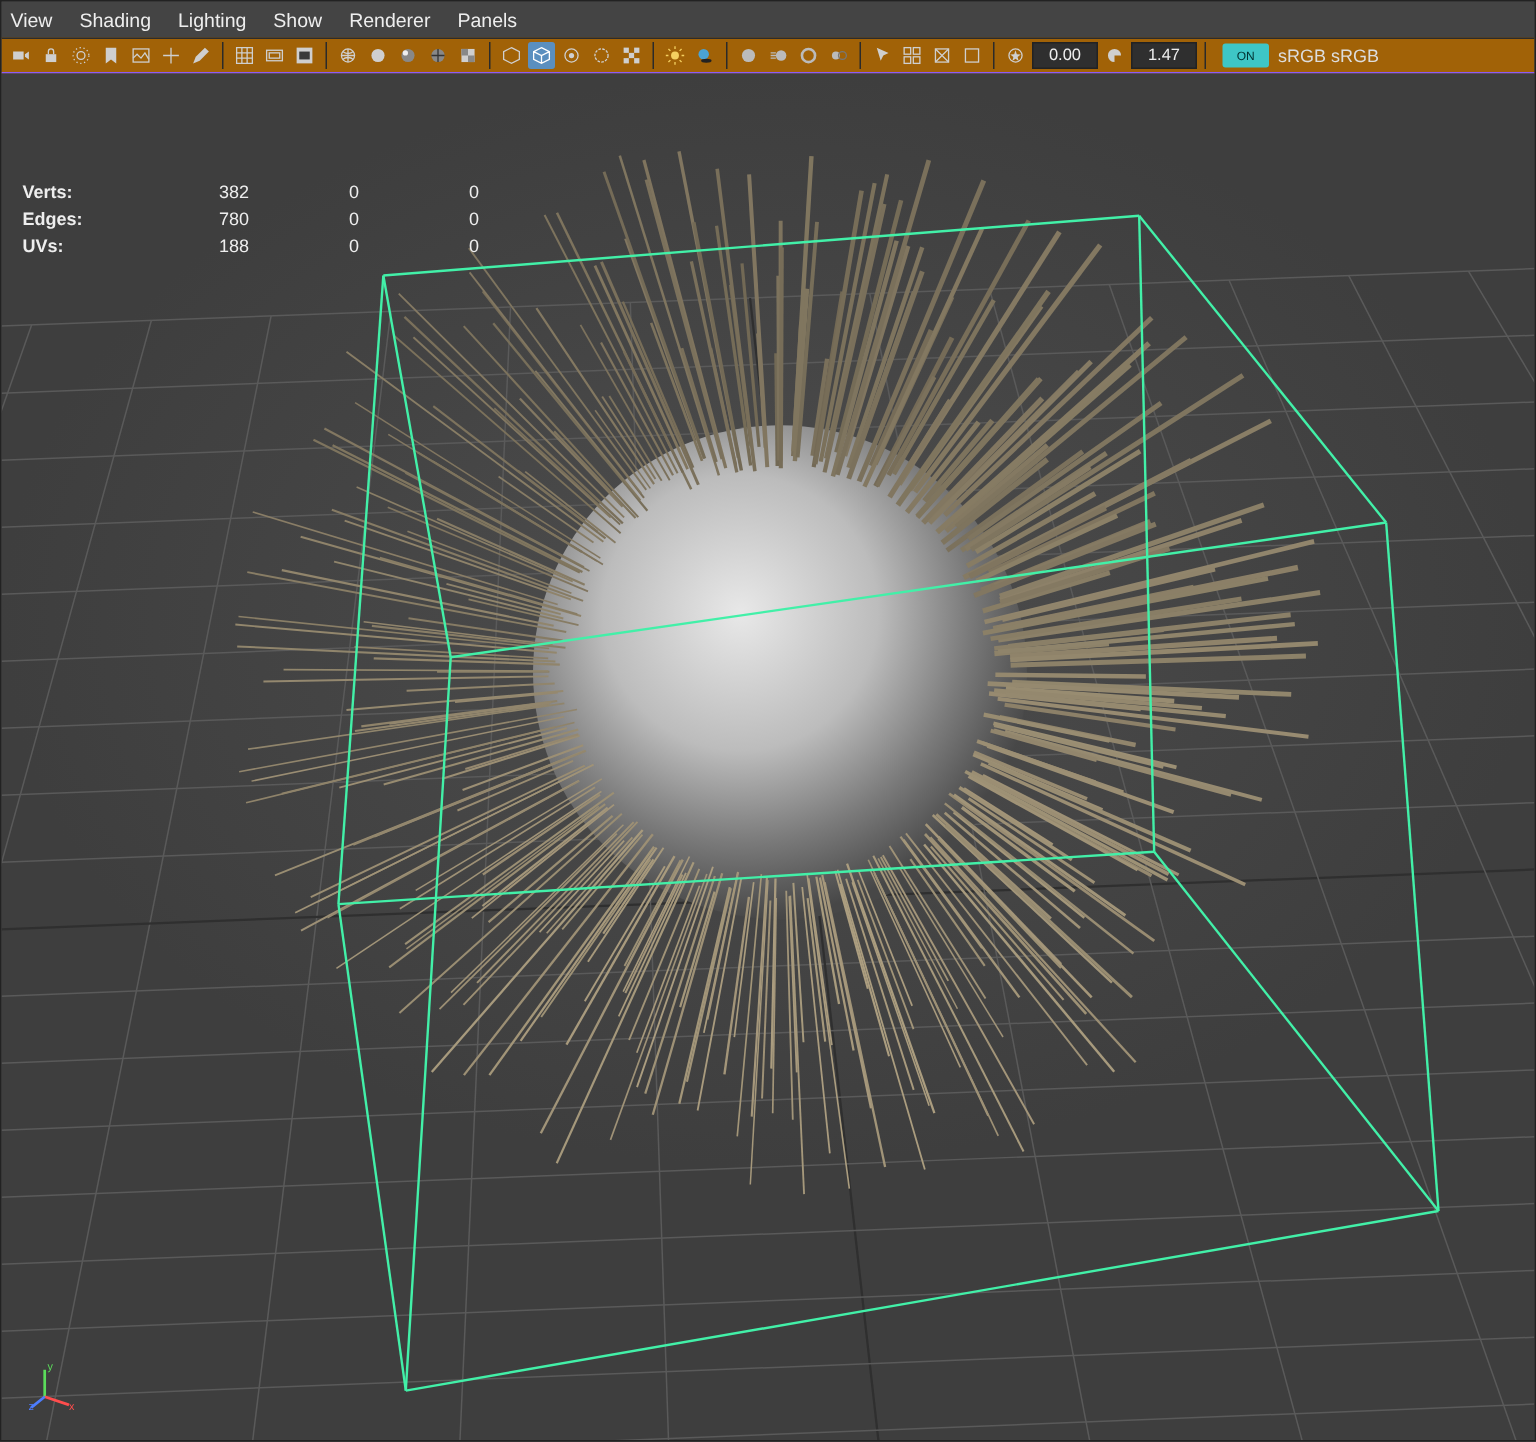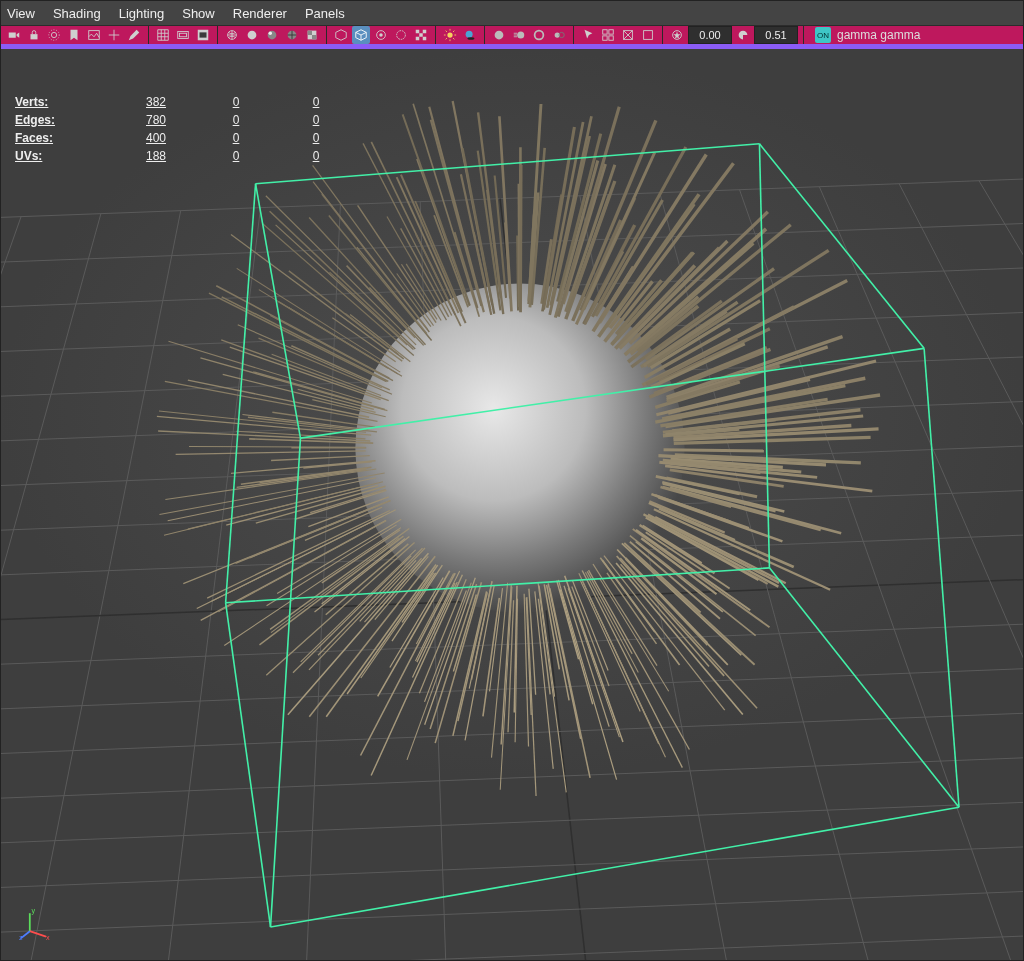--- a/index.html
+++ b/index.html
@@ -20,23 +20,23 @@
     background: #444444;
     padding: 0 6px;
     gap: 18px;
   }
   .menubar .item { cursor: default; font-size: 13px; color: #eee; }
 
   
   .toolbar {
     display: flex; align-items: center;
     height: 24px;
-    background: #be185d;
+    background: #a16207;
     border-top: 1px solid #2c2c2c;
-    border-bottom: 5px solid #8b5cf6;
+    border-bottom: 1px solid #8b5cf6;
     padding: 0 4px;
     gap: 2px;
   }
   .tb-btn {
     width: 18px; height: 18px;
     display: flex; align-items: center; justify-content: center;
     border-radius: 2px;
     color: #cfcfcf;
   }
   .tb-btn svg { width: 14px; height: 14px; display: block; }
@@ -58,36 +58,35 @@
     display: flex; align-items: center; justify-content: center;
     padding: 0 4px;
   }
   .colorspace {
     display: flex; align-items: center; gap: 6px;
     margin-left: 6px;
     font-size: 12px;
     color: #ddd;
   }
   .cs-badge {
-    width: 16px; height: 16px;
+    width: 31px; height: 16px;
     background: #3ec6c6;
     border-radius: 2px;
     font-size: 8px;
     color: #003030;
     display: flex; align-items: center; justify-content: center;
   }
 
   
   .hud {
     position: absolute;
-    top: 44px; left: 14px;
+    top: 70px; left: 14px;
     font-size: 12px;
     color: #eee;
     font-weight: bold;
-    text-decoration: underline;
   }
   .hud table { border-collapse: collapse; }
   .hud td { padding: 2px 0; }
   .hud td.label { width: 110px; }
   .hud td.num { width: 80px; text-align: center; padding-right: 18px; font-weight: normal; color: #eee; }
   .hud td.label span { font-weight: bold; }
 
   
   .viewport {
     position: absolute;
@@ -312,25 +311,25 @@
         <circle cx="8" cy="8" r="5" stroke="#cfcfcf" fill="none"></circle>
         <path fill="#cfcfcf" d="M8 4l1 3 3 .2-2.4 2 .8 3L8 10.5 5.6 12.2l.8-3L4 7.2 7 7z"></path>
       </svg>
     </div>
   <div class="tb-field">0.00</div>
   <div class="tb-btn">
       <svg viewBox="0 0 16 16">
         <path d="M8 13a5 5 0 1 1 5-5h-5z" fill="#cfcfcf"></path>
       </svg>
     </div>
-  <div class="tb-field">0.51</div>
+  <div class="tb-field">1.47</div>
   <div class="tb-sep"></div>
   <div class="colorspace">
     <span class="cs-badge">ON</span>
-    <span>gamma gamma</span>
+    <span>sRGB sRGB</span>
   </div>
 </div>
 
 <div class="viewport">
 
   <svg class="scene" viewBox="0 0 1024 913">
     <defs>
       <radialGradient id="sphereGrad" cx="42%" cy="38%" r="62%">
         <stop offset="0%" stop-color="#e8e8e8"></stop>
         <stop offset="45%" stop-color="#bcbcbc"></stop>
@@ -743,26 +742,20 @@
         <td class="num">0</td>
         <td class="num">0</td>
       </tr>
       <tr>
         <td class="label"><span>Edges:</span></td>
         <td class="num">780</td>
         <td class="num">0</td>
         <td class="num">0</td>
       </tr>
       <tr>
-        <td class="label"><span>Faces:</span></td>
-        <td class="num">400</td>
-        <td class="num">0</td>
-        <td class="num">0</td>
-      </tr>
-      <tr>
         <td class="label"><span>UVs:</span></td>
         <td class="num">188</td>
         <td class="num">0</td>
         <td class="num">0</td>
       </tr>
     </tbody>
       </table>
   </div>
 
   <svg class="axis-gizmo" viewBox="0 0 40 40">

